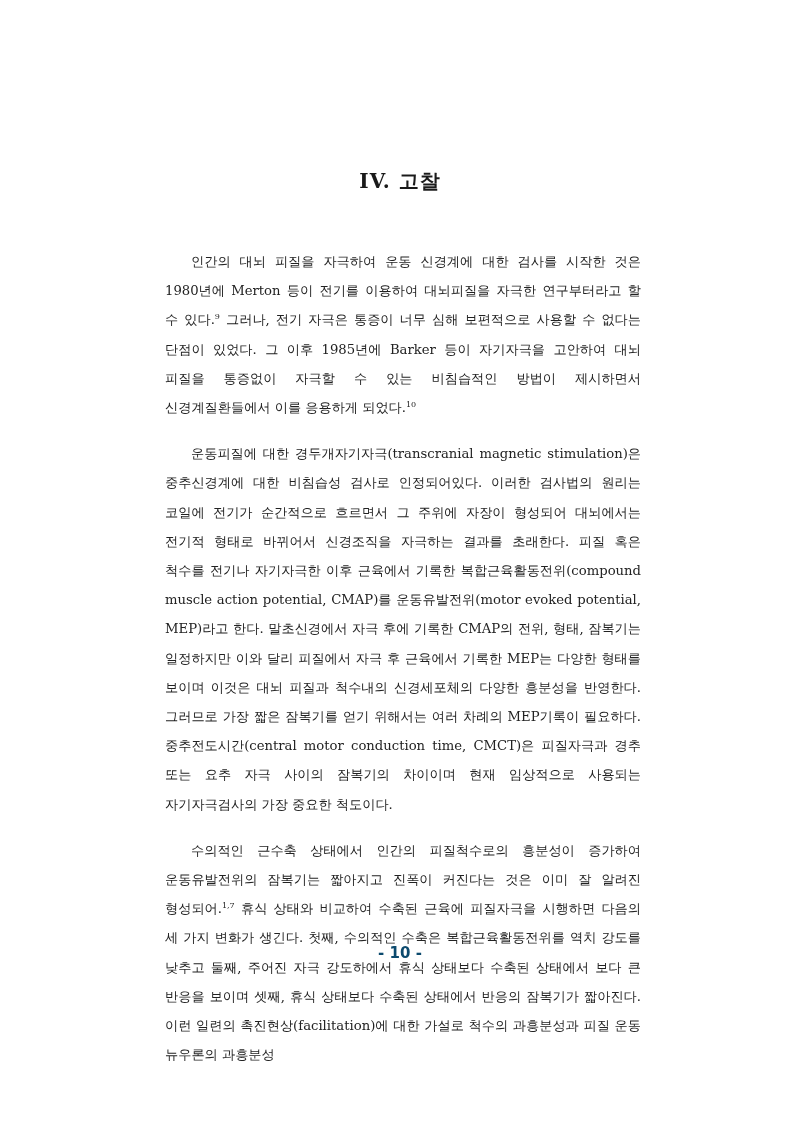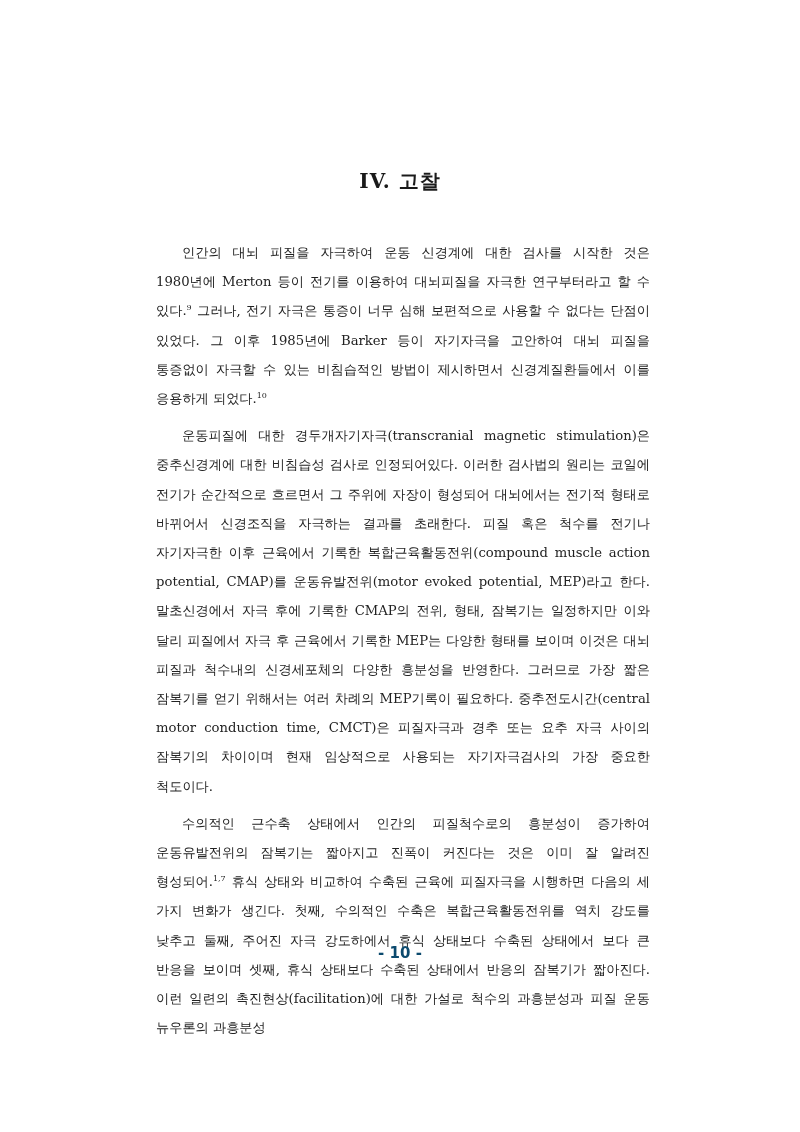--- a/index.html
+++ b/index.html
@@ -8,21 +8,21 @@
   .title {
     position: absolute; left: 0; top: 168px; width: 800px; text-align: center;
     font-family: "DejaVu Serif", serif; font-size: 20px; font-weight: bold; color: #1a1a1a;
     letter-spacing: 1px;
   }
   .body-text {
     position: absolute; left: 148px; top: 230px; width: 510px;
     font-family: "DejaVu Serif", serif; font-size: 13.2px; line-height: 29.2px; color: #222;
     text-align: justify; text-justify: inter-character; word-break: keep-all;
   }
-  .para { margin: 8px; text-indent: 26px; }
+  .para { margin: 17px; text-indent: 26px; }
   sup { font-size: 8px; line-height: 0; vertical-align: super; }
   .page-num {
     position: absolute; left: 0; top: 944px; width: 800px; text-align: center;
     font-family: "DejaVu Sans", sans-serif; font-size: 15px; font-weight: bold; color: #0c4a6e;
   }
 </style>
 </head>
 <body>
 
 <div class="page">

